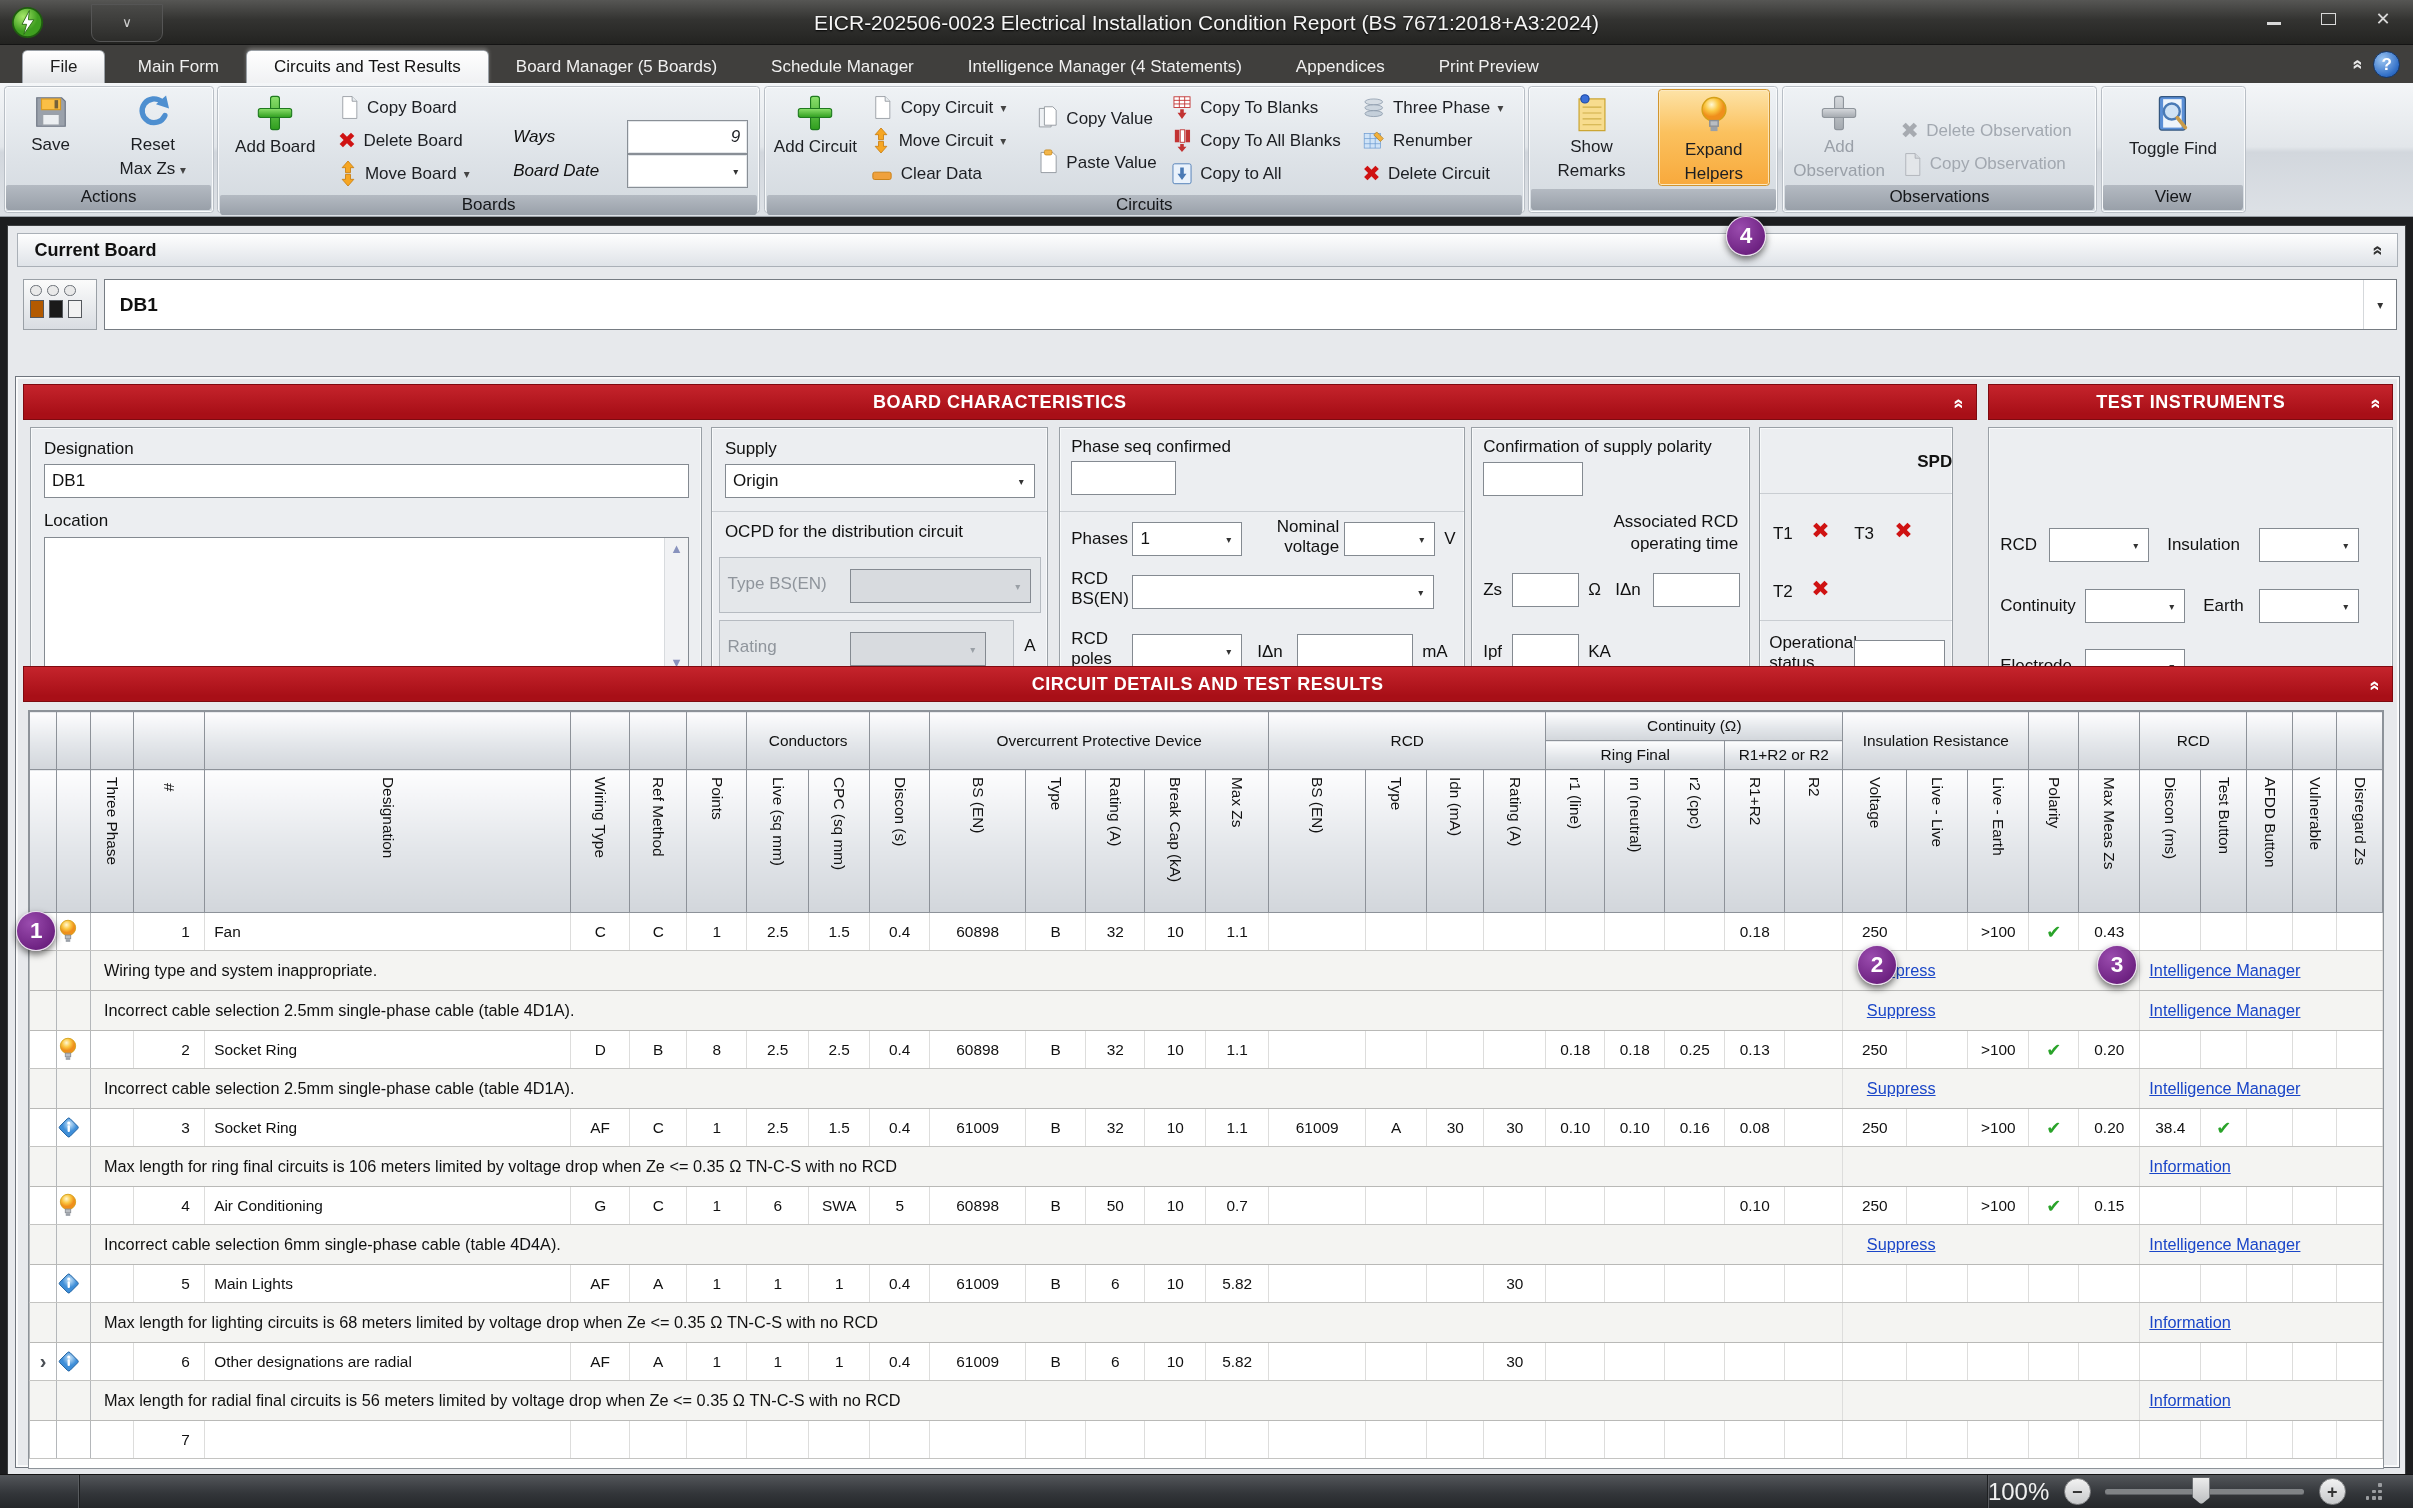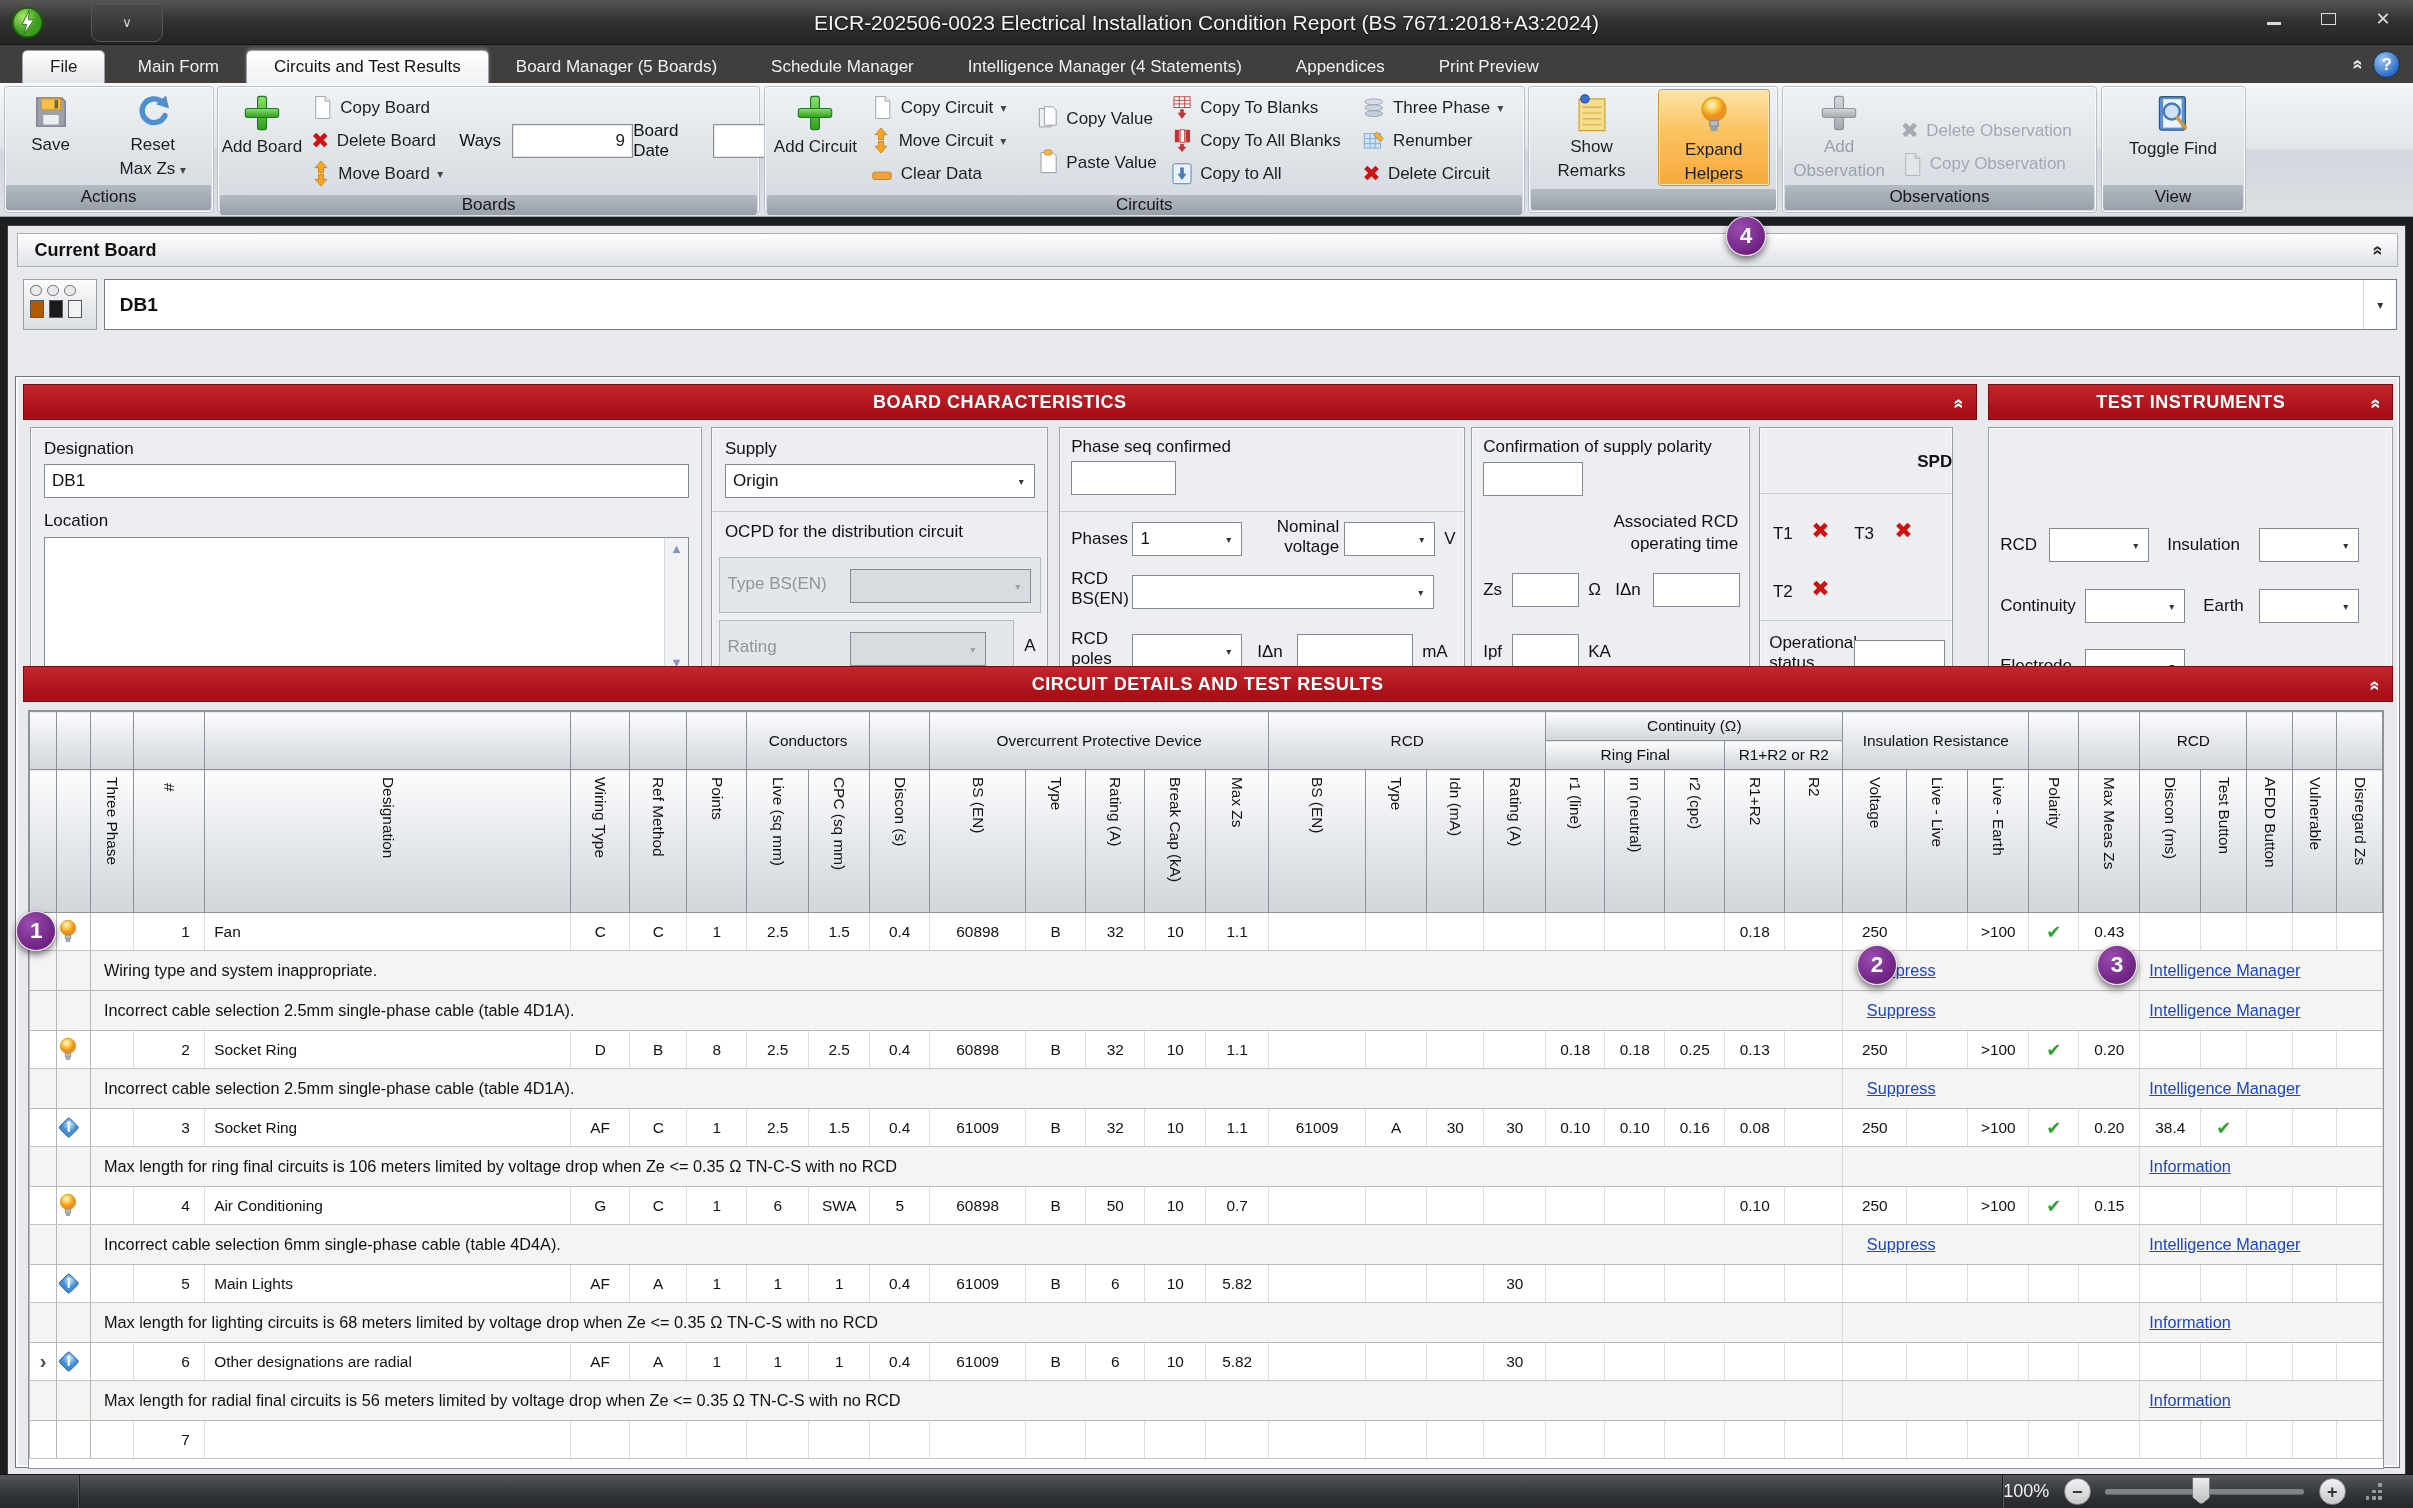--- a/index.html
+++ b/index.html
@@ -53,21 +53,21 @@
   .rbtn { display:flex; flex-direction:column; align-items:center; justify-content:flex-start;
     padding-top:3.6px; gap:2.7px; font-size:17px; color:#1c1e22; border-radius:3.6px; }
   .rbtn .rlabel { line-height:22px; white-space:nowrap; }
   .rbtn.disabled { color:#9aa0a8; }
   .rbtn.active-orange { background:linear-gradient(180deg,#fde3a7,#fbc15e 45%,#f8a93c);
     border:0.9px solid #d1952f; box-shadow:inset 0 0 0 0.9px #fde9bf; }
   .sstack { display:flex; flex-direction:column; justify-content:flex-end; padding:1.8px 5.4px; }
   .sbtn { display:flex; align-items:center; gap:7.2px; font-size:17px; color:#1c1e22; white-space:nowrap; height:33px; }
   .sbtn.disabled { color:#a2a8b0; }
   .drop { font-size:11.8px; color:#444; font-style:normal; }
-  .fieldcol { display:flex; flex-direction:row; justify-content:flex-end; padding:3.6px 7.2px; }
+  .fieldcol { display:flex; flex-direction:column; justify-content:flex-end; padding:3.6px 7.2px;font-style:italic; }
   .frow { display:flex; align-items:center; gap:11px; font-size:17px; color:#1c1e22; }
   .fbox { width:121px; height:34px; background:#fff; border:0.9px solid #898f96;
     box-shadow:inset 0 0 0 0.9px #e3e6e9; font-size:17px; display:flex; align-items:center; }
   .fbox.num { justify-content:flex-end; padding-right:7.2px; }
   .fbox .arr { margin-left:auto; width:23.5px; height:100%; display:flex; align-items:center; justify-content:center;
     font-size:10px; color:#333; }
   .redx { color:#cf1212; font-size:22px; font-weight:bold; line-height:1; }
   .grayx { color:#a6aab0; font-size:22px; font-weight:bold; line-height:1; }
 
   
@@ -155,21 +155,21 @@
     color:#fff; font-size:22.6px; font-weight:bold; display:flex; align-items:center; justify-content:center;
     z-index:60; }
 
   
   .statusbar { position:absolute; left:0; top:1474px; width:2413px; height:34px;
     background:linear-gradient(180deg,#53565a,#33363a 55%,#25272a); border-top:0.9px solid #141414;
     display:flex; align-items:center; }
   .sb-left { width:80px; height:100%; border-right:0.9px solid #1d1f21; box-shadow:inset -0.9px 0 0 #5c5f63; }
   .sb-zoom { margin-left:auto; display:flex; align-items:center; gap:14.5px; padding-right:31px;
     border-left:0.9px solid #1d1f21; box-shadow:inset 0.9px 0 0 #5c5f63; height:100%; }
-  .sb-zoomtext { color:#f0f0f0; font-size:18px; }
+  .sb-zoomtext { color:#f0f0f0; font-size:24px; }
   .zbtn { width:27px; height:27px; border-radius:50%; background:linear-gradient(180deg,#f2f2f2,#c7c9cb);
     border:1.8px solid #88898b; color:#333; font-size:18px; font-weight:bold;
     display:flex; align-items:center; justify-content:center; line-height:1; }
   .ztrack { width:199px; height:4.5px; background:#808386; border-radius:2.7px; position:relative;
     box-shadow:0 0.9px 0 #5c5f63; }
   .zthumb { position:absolute; left:87px; top:-11.8px; width:18px; height:27px;
     background:linear-gradient(180deg,#ececec,#bdbfc1); border:0.9px solid #7d7f82;
     clip-path:polygon(0 0,100% 0,100% 72%,50% 100%,0 72%); }
   .grip { width:16.3px; height:16.3px; position:relative; margin-left:5.4px; }
   .grip i { position:absolute; width:3.6px; height:3.6px; background:#9b9da0; border-radius:0.9px; }

